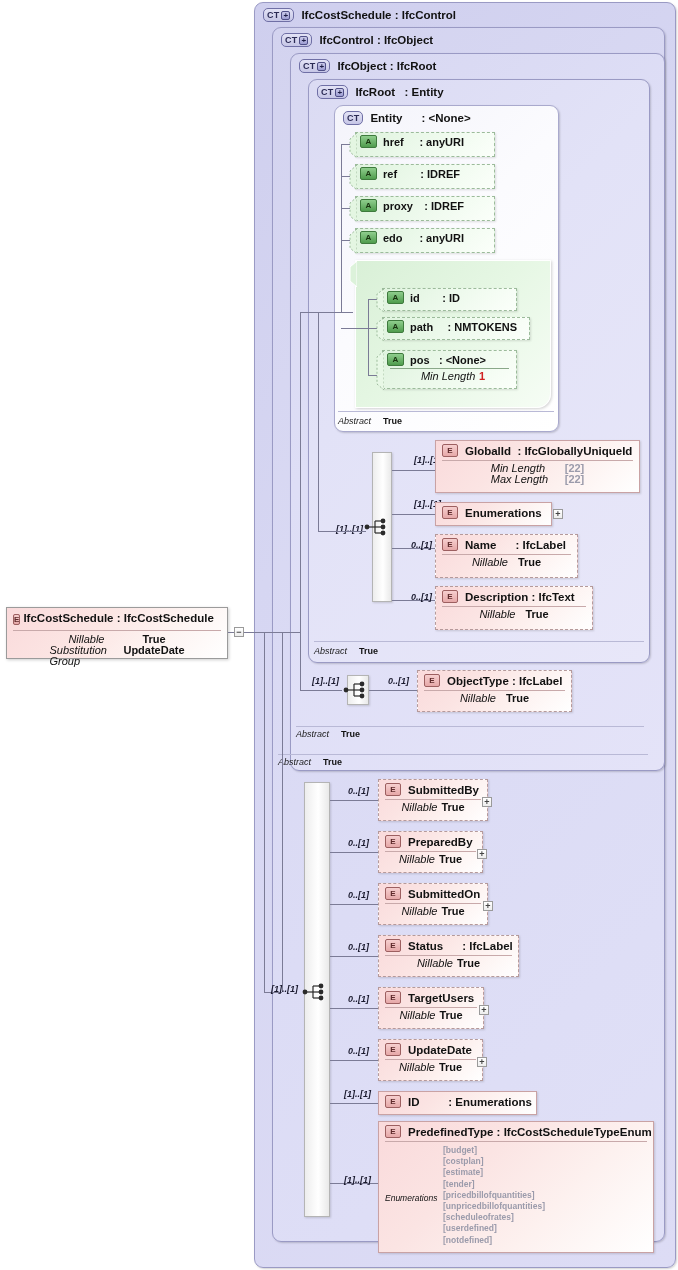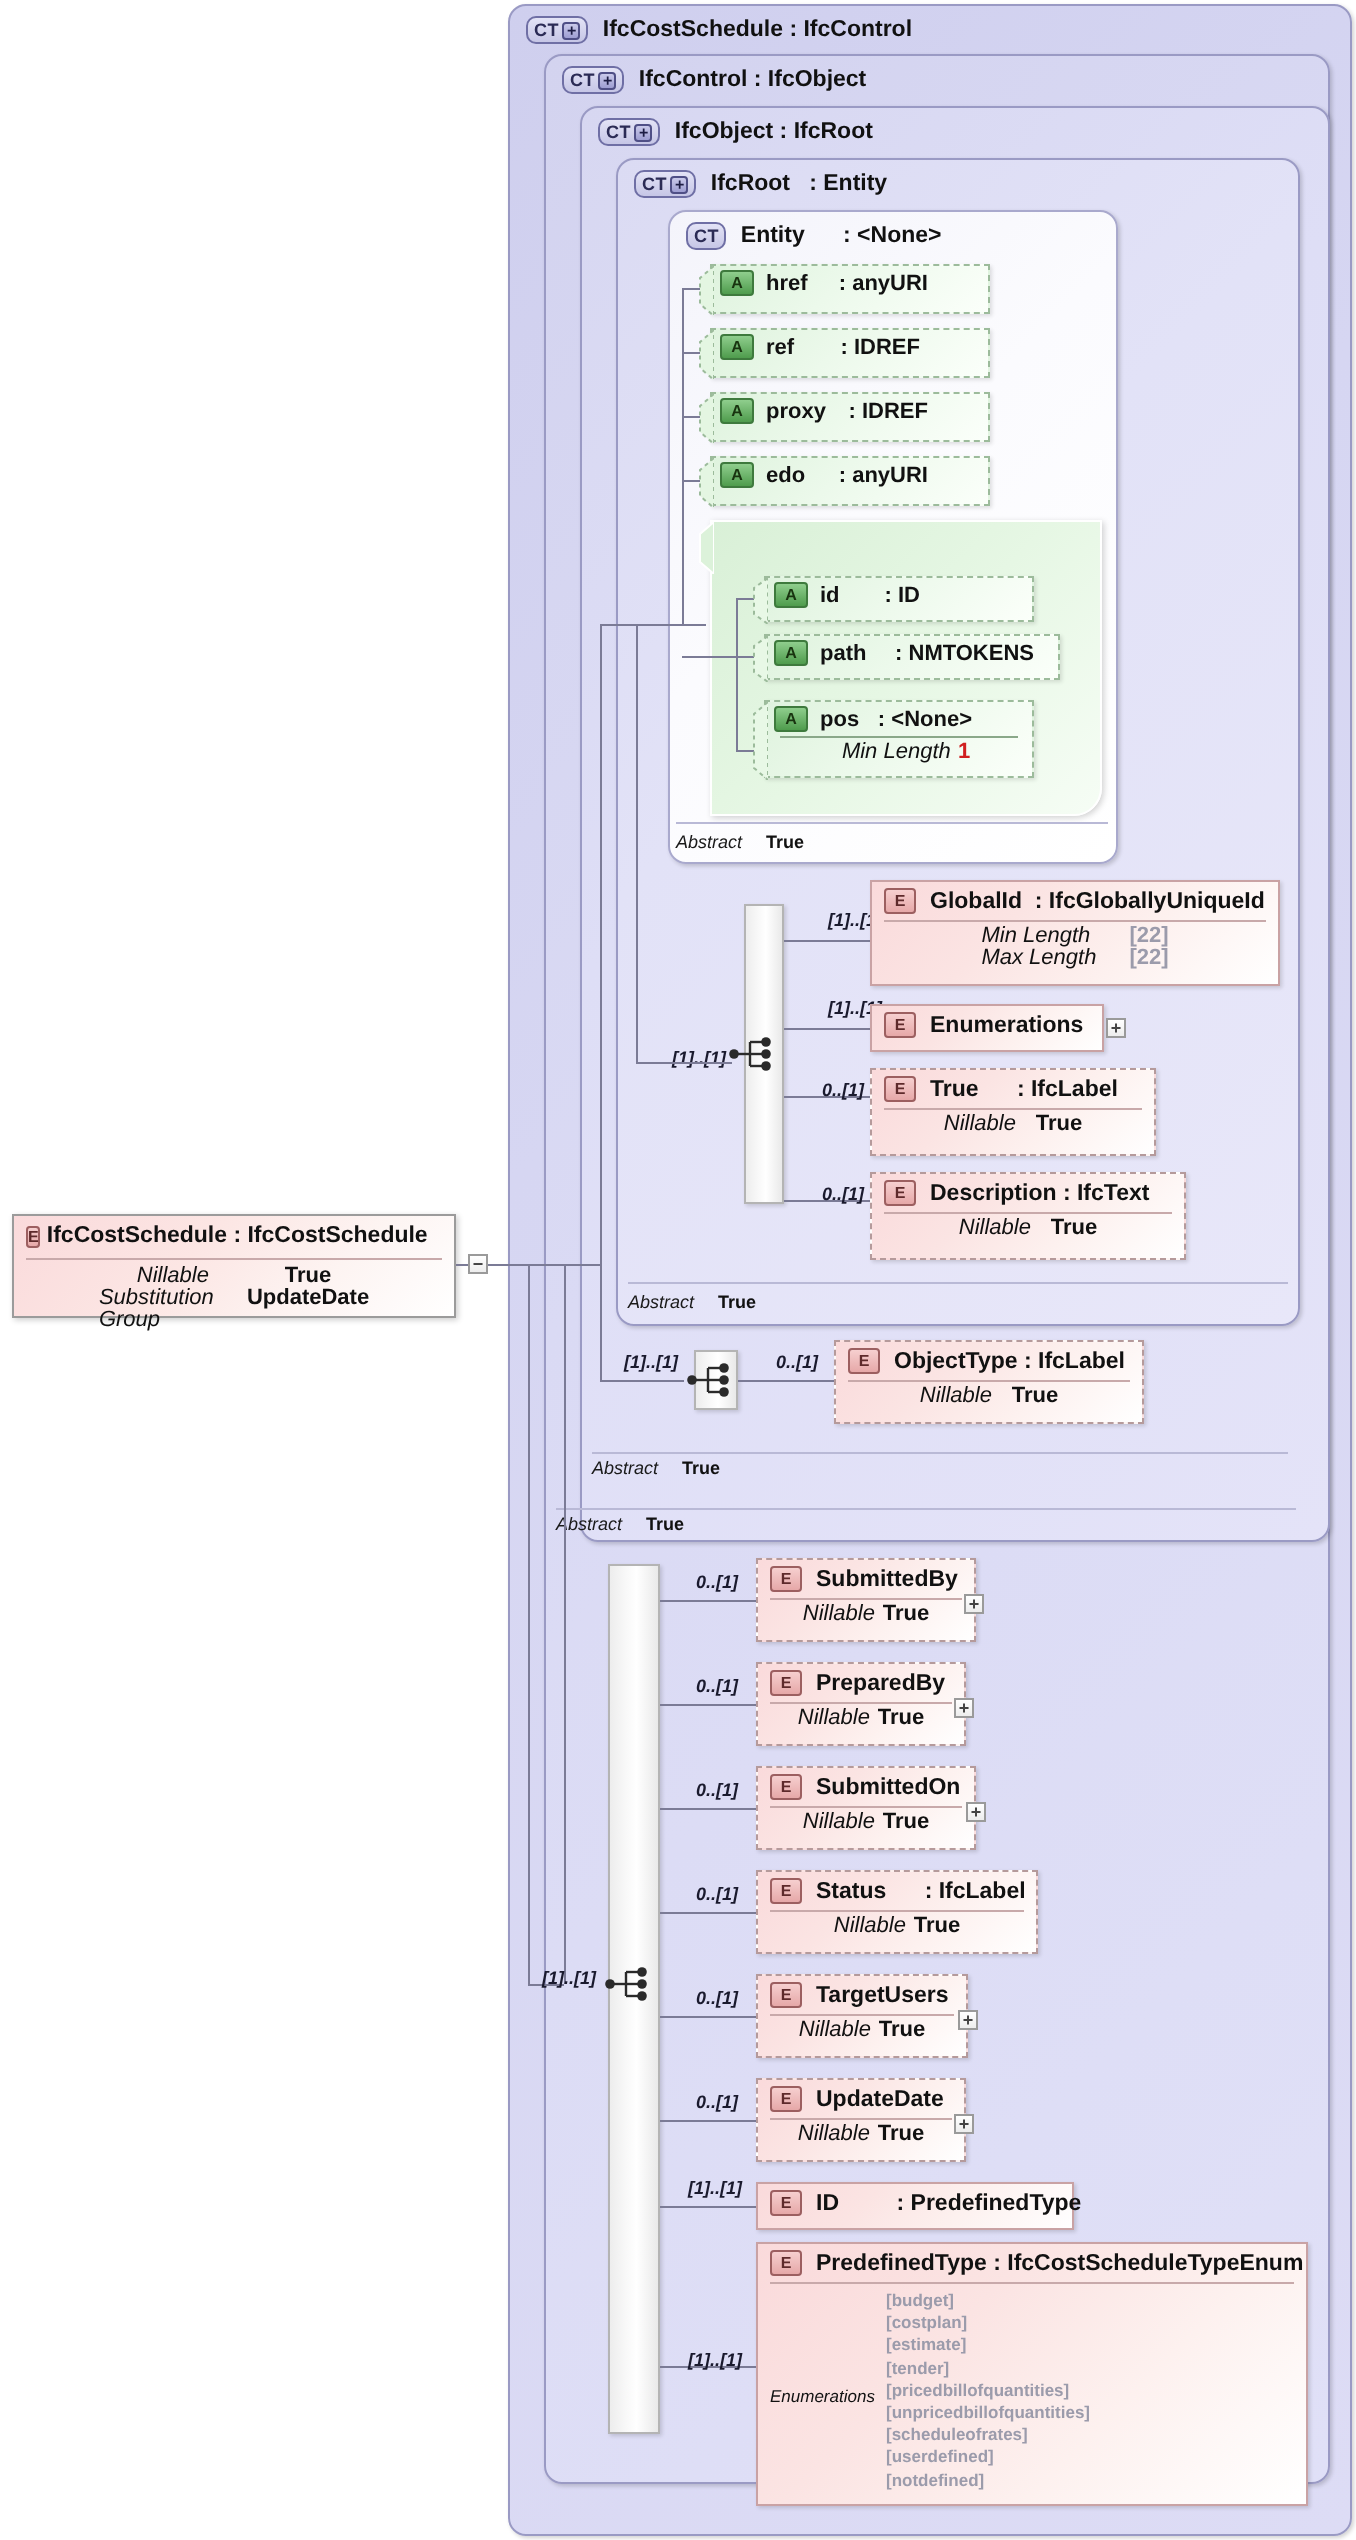--- a/index.html
+++ b/index.html
@@ -375,21 +375,21 @@
       <span class="ename">Enumerations</span>
     </div>
   </div>
   <div class="expander" style="left:553px; top:509px;">+</div>
 
   <div class="ln lnh" style="left:392px; top:548px; width:43px;"></div>
   <div class="card" style="left:411px; top:540px;">0..[1]</div>
   <div class="ebox dashed" style="left:435px; top:534px; width:143px; height:44px;">
     <div class="ehead">
       <span class="badge-e">E</span>
-      <span class="ename">True      : IfcLabel</span>
+      <span class="ename">Name      : IfcLabel</span>
     </div>
     <div class="erule"></div>
     <div class="eprops">
       <div class="prow">
         <span class="k" style="width:46px;flex:0 0 46px">Nillable</span>
         <span class="v">True</span>
       </div>
     </div>
   </div>
 
@@ -603,21 +603,21 @@
       </div>
     </div>
   </div>
   <div class="expander" style="left:477px; top:1057px;">+</div>
 
   <div class="ln lnh" style="left:330px; top:1103px; width:48px;"></div>
   <div class="card" style="left:344px; top:1089px;">[1]..[1]</div>
   <div class="ebox" style="left:378px; top:1091px; width:159px; height:24px;">
     <div class="ehead">
       <span class="badge-e">E</span>
-      <span class="ename">ID         : PredefinedType</span>
+      <span class="ename">ID         : Enumerations</span>
     </div>
   </div>
 
   <div class="ln lnh" style="left:330px; top:1183px; width:48px;"></div>
   <div class="card" style="left:344px; top:1175px;">[1]..[1]</div>
   <div class="ebox" style="left:378px; top:1121px; width:276px; height:132px;">
     <div class="ehead">
       <span class="badge-e">E</span>
       <span class="ename">PredefinedType : IfcCostScheduleTypeEnum</span>
     </div>

